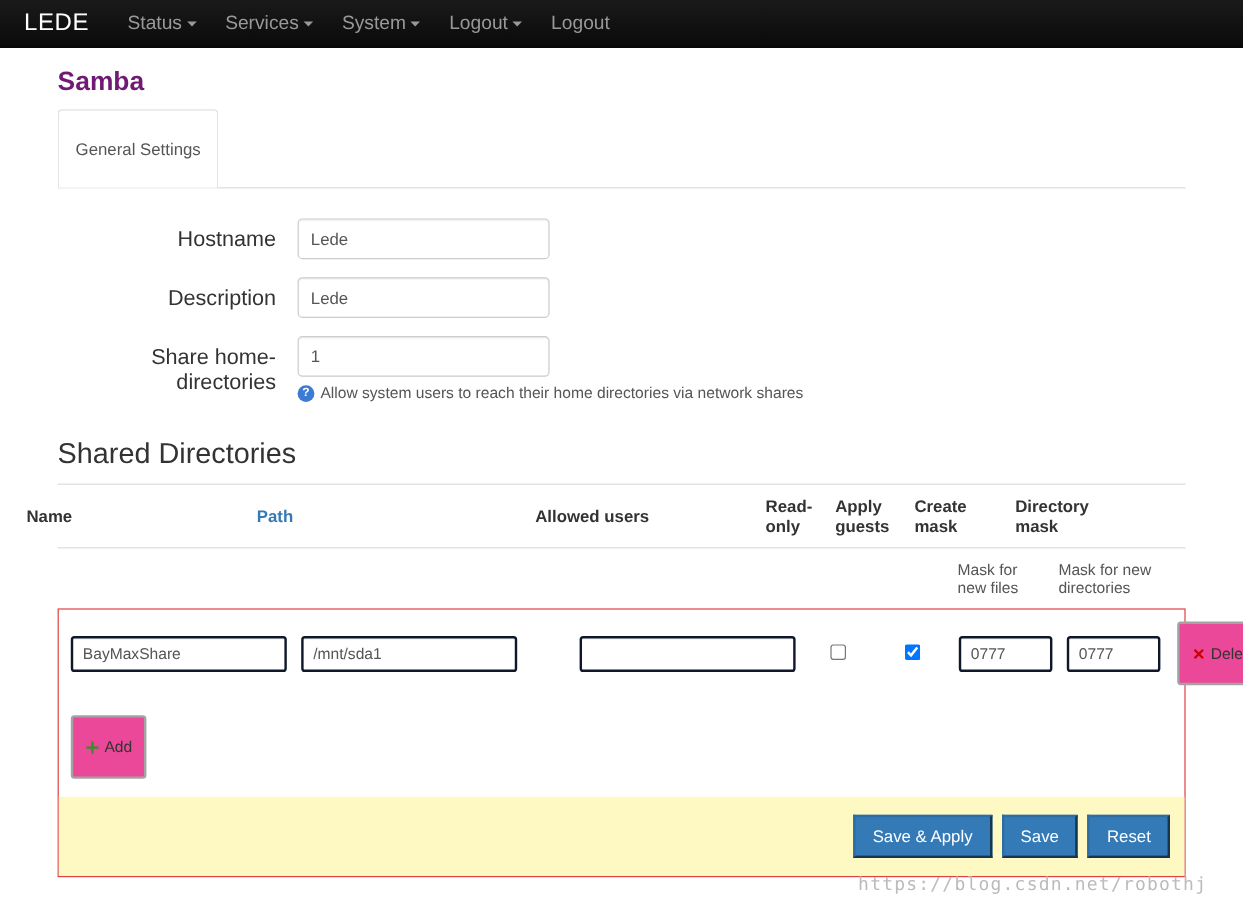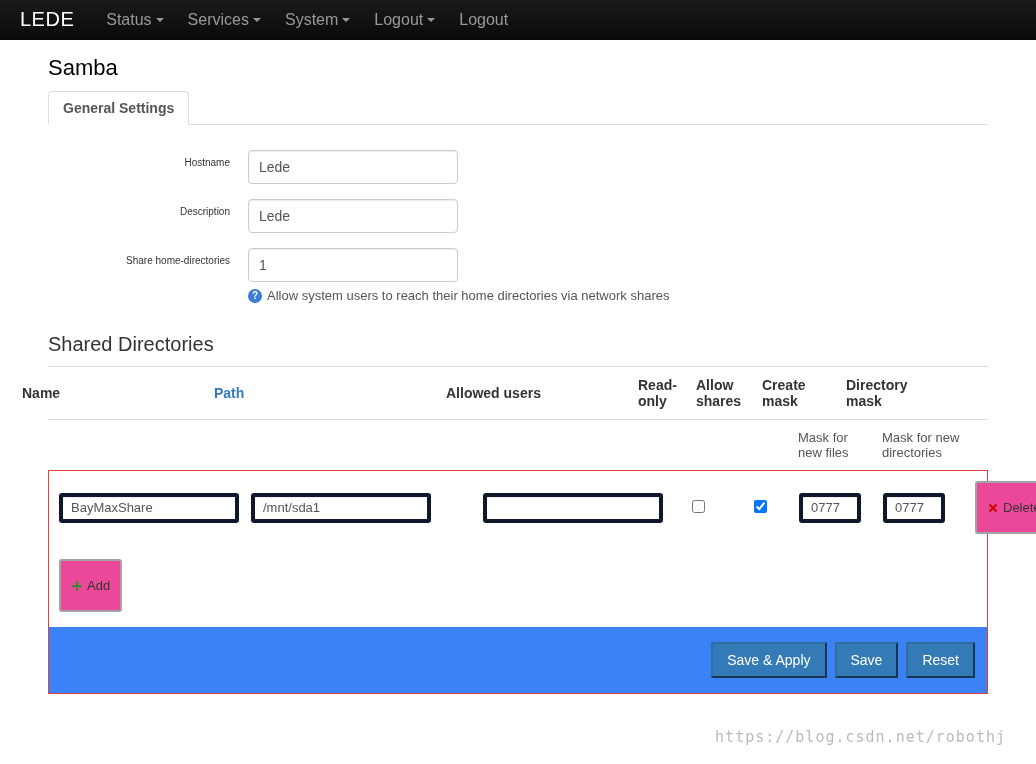--- a/index.html
+++ b/index.html
@@ -7,64 +7,64 @@
 
     
     .navbar { background: #000; background-image: linear-gradient(to bottom, #1a1a1a, #0a0a0a); height: 40px; display: flex; align-items: center; padding: 0 20px; border-bottom: 1px solid #080808; }
     .navbar .brand { color: #fff; font-size: 20px; font-weight: 400; margin-right: 20px; letter-spacing: 0.5px; }
     .navbar .nav-item { color: #999; padding: 0 12px; font-size: 16px; cursor: pointer; display: inline-flex; align-items: center; height: 40px; }
     .caret { display: inline-block; width: 0; height: 0; margin-left: 4px; border-left: 4px solid transparent; border-right: 4px solid transparent; border-top: 4px solid #999; vertical-align: middle; }
 
     
     .container { max-width: 960px; margin: 0 auto; padding: 15px 10px 30px; }
 
-    h2 { font-size: 22px; font-weight: 400; margin-bottom: 10px; color: #000000; }
-    h3 { font-size: 20px; font-weight: 500; margin: 30px 0 10px; color: #333; }
+    h2 { font-size: 22px; font-weight: 700; margin-bottom: 10px; color: #701a75; }
+    h3 { font-size: 24px; font-weight: 500; margin: 30px 0 10px; color: #333; }
 
     
     .tabs { display: flex; border-bottom: 1px solid #ddd; margin-bottom: 25px; }
-    .tab { padding: 8px 14px; cursor: pointer; font-size: 14px; font-weight: bold; }
+    .tab { padding: 24px 14px; cursor: pointer; font-size: 14px; }
     .tab.active { border: 1px solid #ddd; border-bottom-color: #fff; margin-bottom: -1px; border-radius: 4px 4px 0 0; color: #555; }
     .tab:not(.active) { color: #337ab7; }
 
     
     .form-row { display: flex; align-items: flex-start; margin-bottom: 15px; }
-    .form-label { width: 200px; text-align: right; padding-right: 18px; padding-top: 7px; color: #333; font-size: 10px; }
+    .form-label { width: 200px; text-align: right; padding-right: 18px; padding-top: 7px; color: #333; font-size: 18px; }
     .form-value { flex: 1; }
     .form-input { height: 34px; width: 210px; padding: 6px 10px; border: 1px solid #ccc; border-radius: 4px; font-size: 14px; color: #555; box-shadow: inset 0 1px 1px rgba(0,0,0,.075); }
     .helper { margin-top: 6px; font-size: 13px; color: #555; display: flex; align-items: center; gap: 5px; }
     .help-icon { display: inline-flex; width: 14px; height: 14px; border-radius: 50%; background: #3b7bd4; color: #fff; font-size: 10px; font-weight: bold; align-items: center; justify-content: center; flex: 0 0 auto; }
 
     
     .table-hdr { border-top: 1px solid #ddd; border-bottom: 1px solid #ddd; }
     .table-row { display: flex; align-items: center; gap: 12px; padding: 10px 10px; }
     .table-row.header-row { font-weight: bold; color: #333; justify-content: center; }
     .table-row.header-row .th { font-size: 14px; }
     .col-name { flex: 0 0 180px; }
     .col-path { flex: 0 0 180px; }
     .col-users { flex: 0 0 180px; margin-left: 40px; }
     .col-ro   { flex: 0 0 46px; text-align: left; }
     .col-guest{ flex: 0 0 54px; text-align: left; }
     .col-cmask{ flex: 0 0 72px; }
     .col-dmask{ flex: 0 0 80px; }
     .col-act  { flex: 0 0 76px; text-align: right; }
     .hint-row .hint { font-size: 13px; color: #555; }
-    .cell-input { width: 100%; height: 30px; padding: 4px 8px; border: 4px solid #0f172a; border-radius: 3px; font-size: 13px; color: #555; box-shadow: inset 0 1px 1px rgba(0,0,0,.075); }
-    .cell-input.narrow { width: 62px; }
+    .cell-input { width: 100%; height: 30px; padding: 4px 8px; border: 2px solid #0f172a; border-radius: 3px; font-size: 13px; color: #555; box-shadow: inset 0 1px 1px rgba(0,0,0,.075); }
+    .cell-input.narrow { width: 78px; }
     .path-link { color: #337ab7; cursor: pointer; font-weight: bold; }
 
     
     .btn { display: inline-flex; align-items: center; gap: 4px; padding: 17px 10px; border: 2px solid #a3a3a3; border-radius: 3px; background: #ec4899; font-size: 13px; cursor: pointer; color: #333; }
     .btn-primary { background: #337ab7; border-color: #2e6da4; color: #fff; padding: 8px 14px; font-size: 14px; }
 
     .add-row { padding: 15px 10px; }
 
     .highlight-box { border: 1px solid #e04040; }
 
-    .actions-bar { background: #3b82f6; padding: 15px 12px; display: flex; justify-content: flex-end; gap: 8px; margin-top: 0; }
+    .actions-bar { background: #fef9c3; padding: 15px 12px; display: flex; justify-content: flex-end; gap: 8px; margin-top: 0; }
 
     .del-icon { display:inline-block; width:12px; height:12px; color:#c00; position:relative; }
     .del-icon::before, .del-icon::after { content:""; position:absolute; left:1px; top:5px; width:10px; height:2px; background:#c00; }
     .del-icon::before { transform: rotate(45deg); }
     .del-icon::after  { transform: rotate(-45deg); }
 
     .add-icon { display:inline-block; width:12px; height:12px; position:relative; }
     .add-icon::before { content:""; position:absolute; left:5px; top:1px; width:2px; height:10px; background:#3a8b2a; }
     .add-icon::after  { content:""; position:absolute; left:1px; top:5px; width:10px; height:2px; background:#3a8b2a; }
 
@@ -134,21 +134,21 @@
   </div>
 
   <h3>Shared Directories</h3>
 
   <div class="table-hdr">
     <div class="table-row header-row">
       <div class="th col-name">Name</div>
       <div class="th col-path path-link">Path</div>
       <div class="th col-users">Allowed users</div>
       <div class="th col-ro">Read-only</div>
-      <div class="th col-guest">Allow shares</div>
+      <div class="th col-guest">Apply guests</div>
       <div class="th col-cmask">Create mask</div>
       <div class="th col-dmask">Directory mask</div>
       <div class="th col-act"></div>
     </div>
   </div>
 
   <div class="table-row hint-row">
     <div class="col-name"></div>
     <div class="col-path"></div>
     <div class="col-users"></div>

